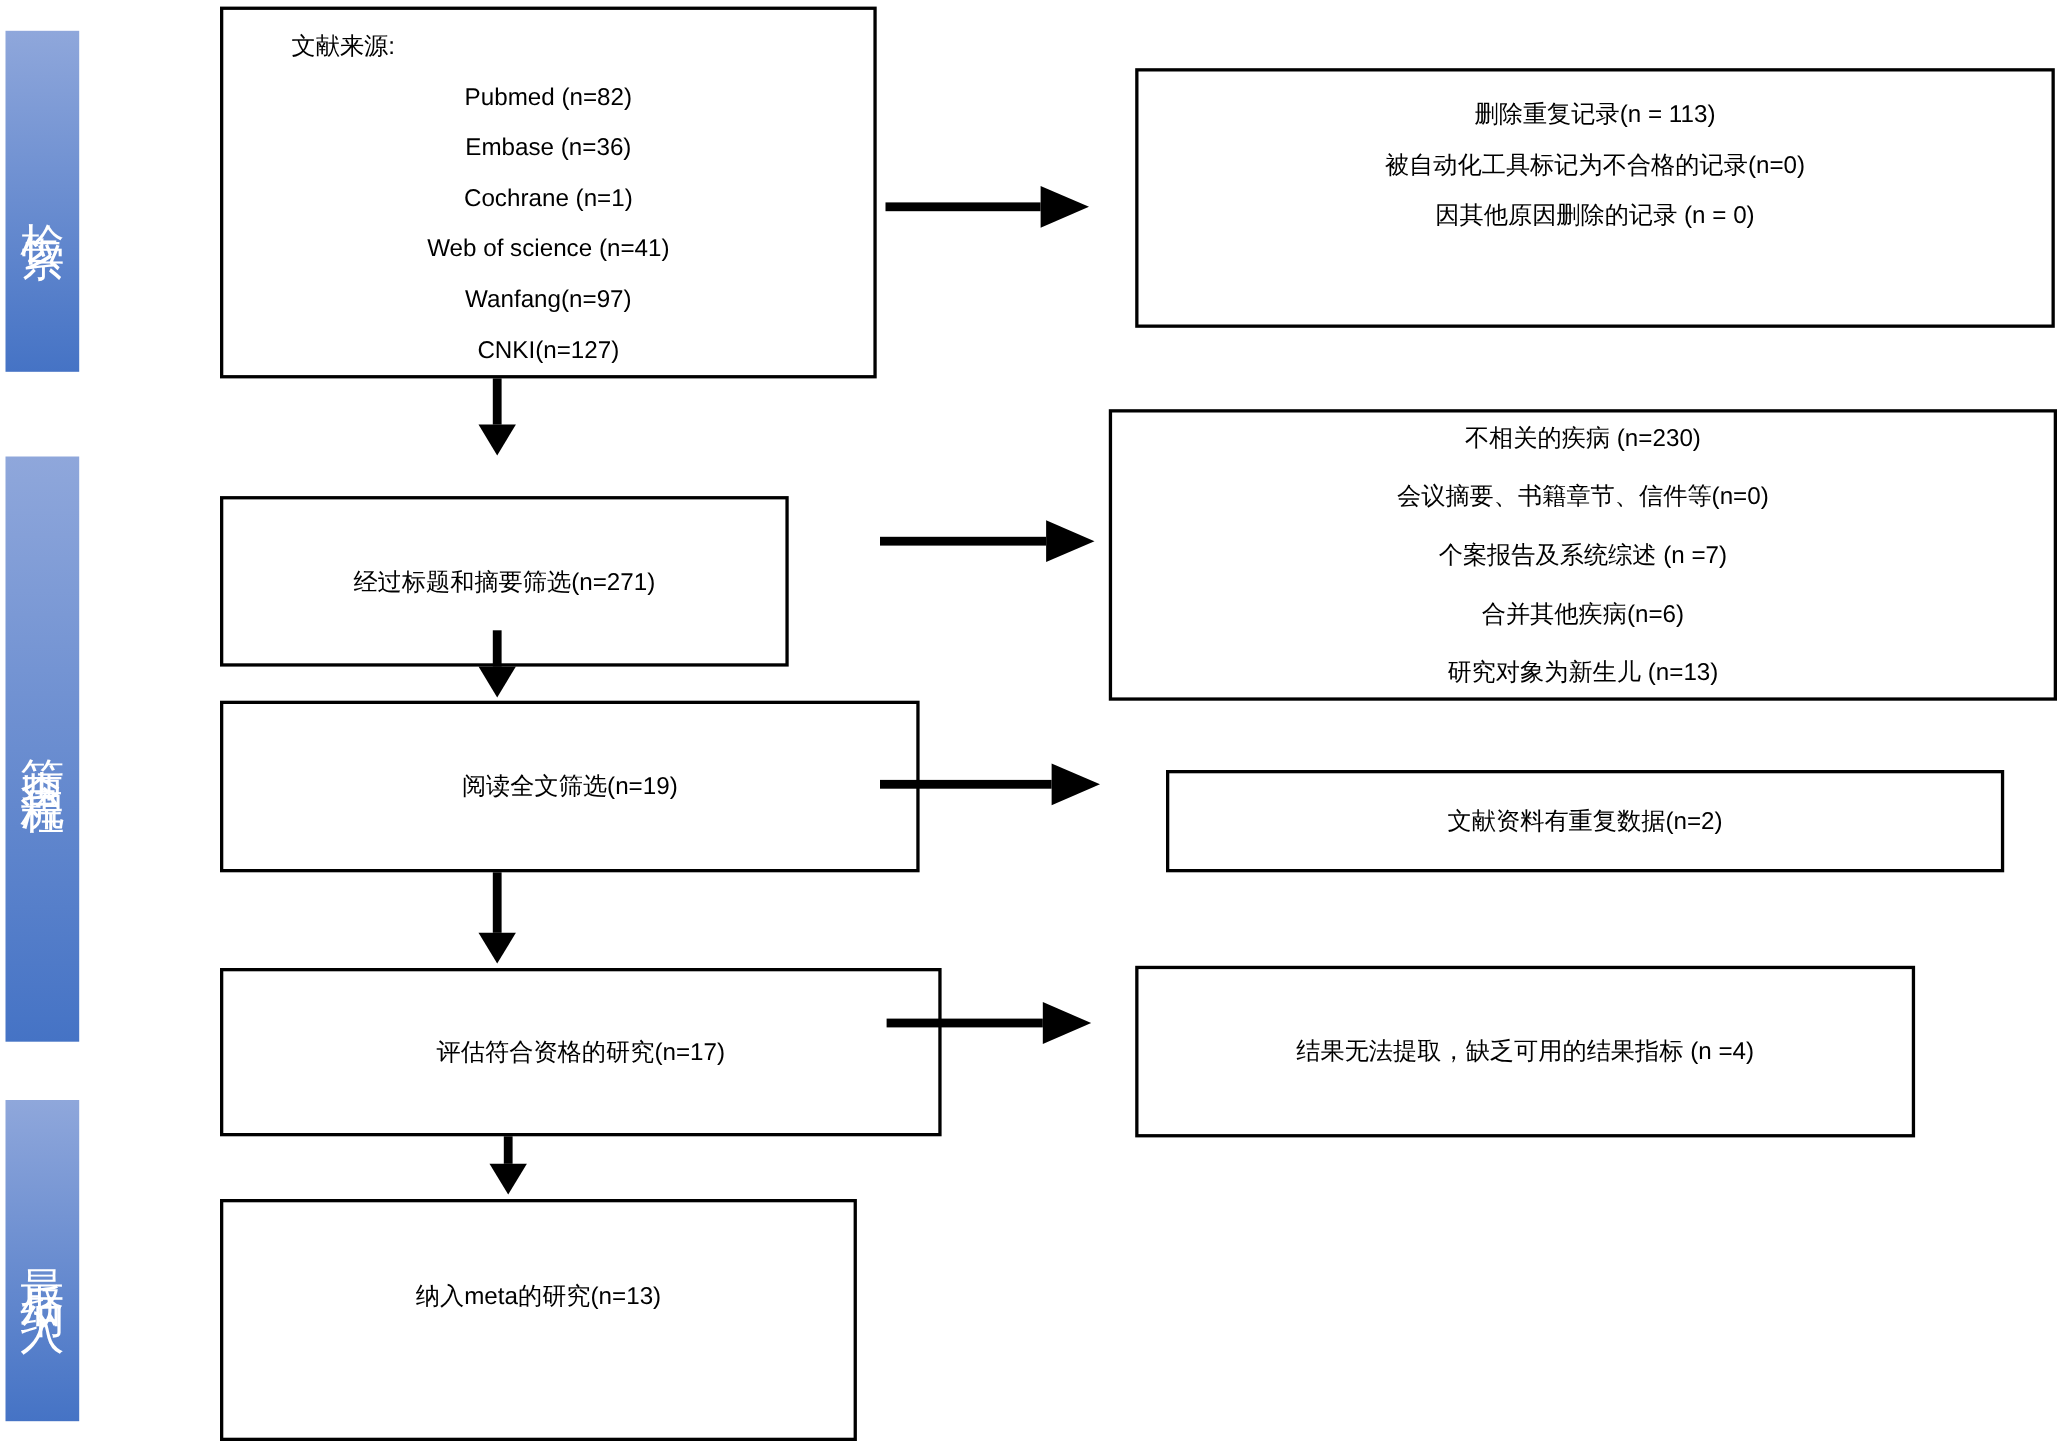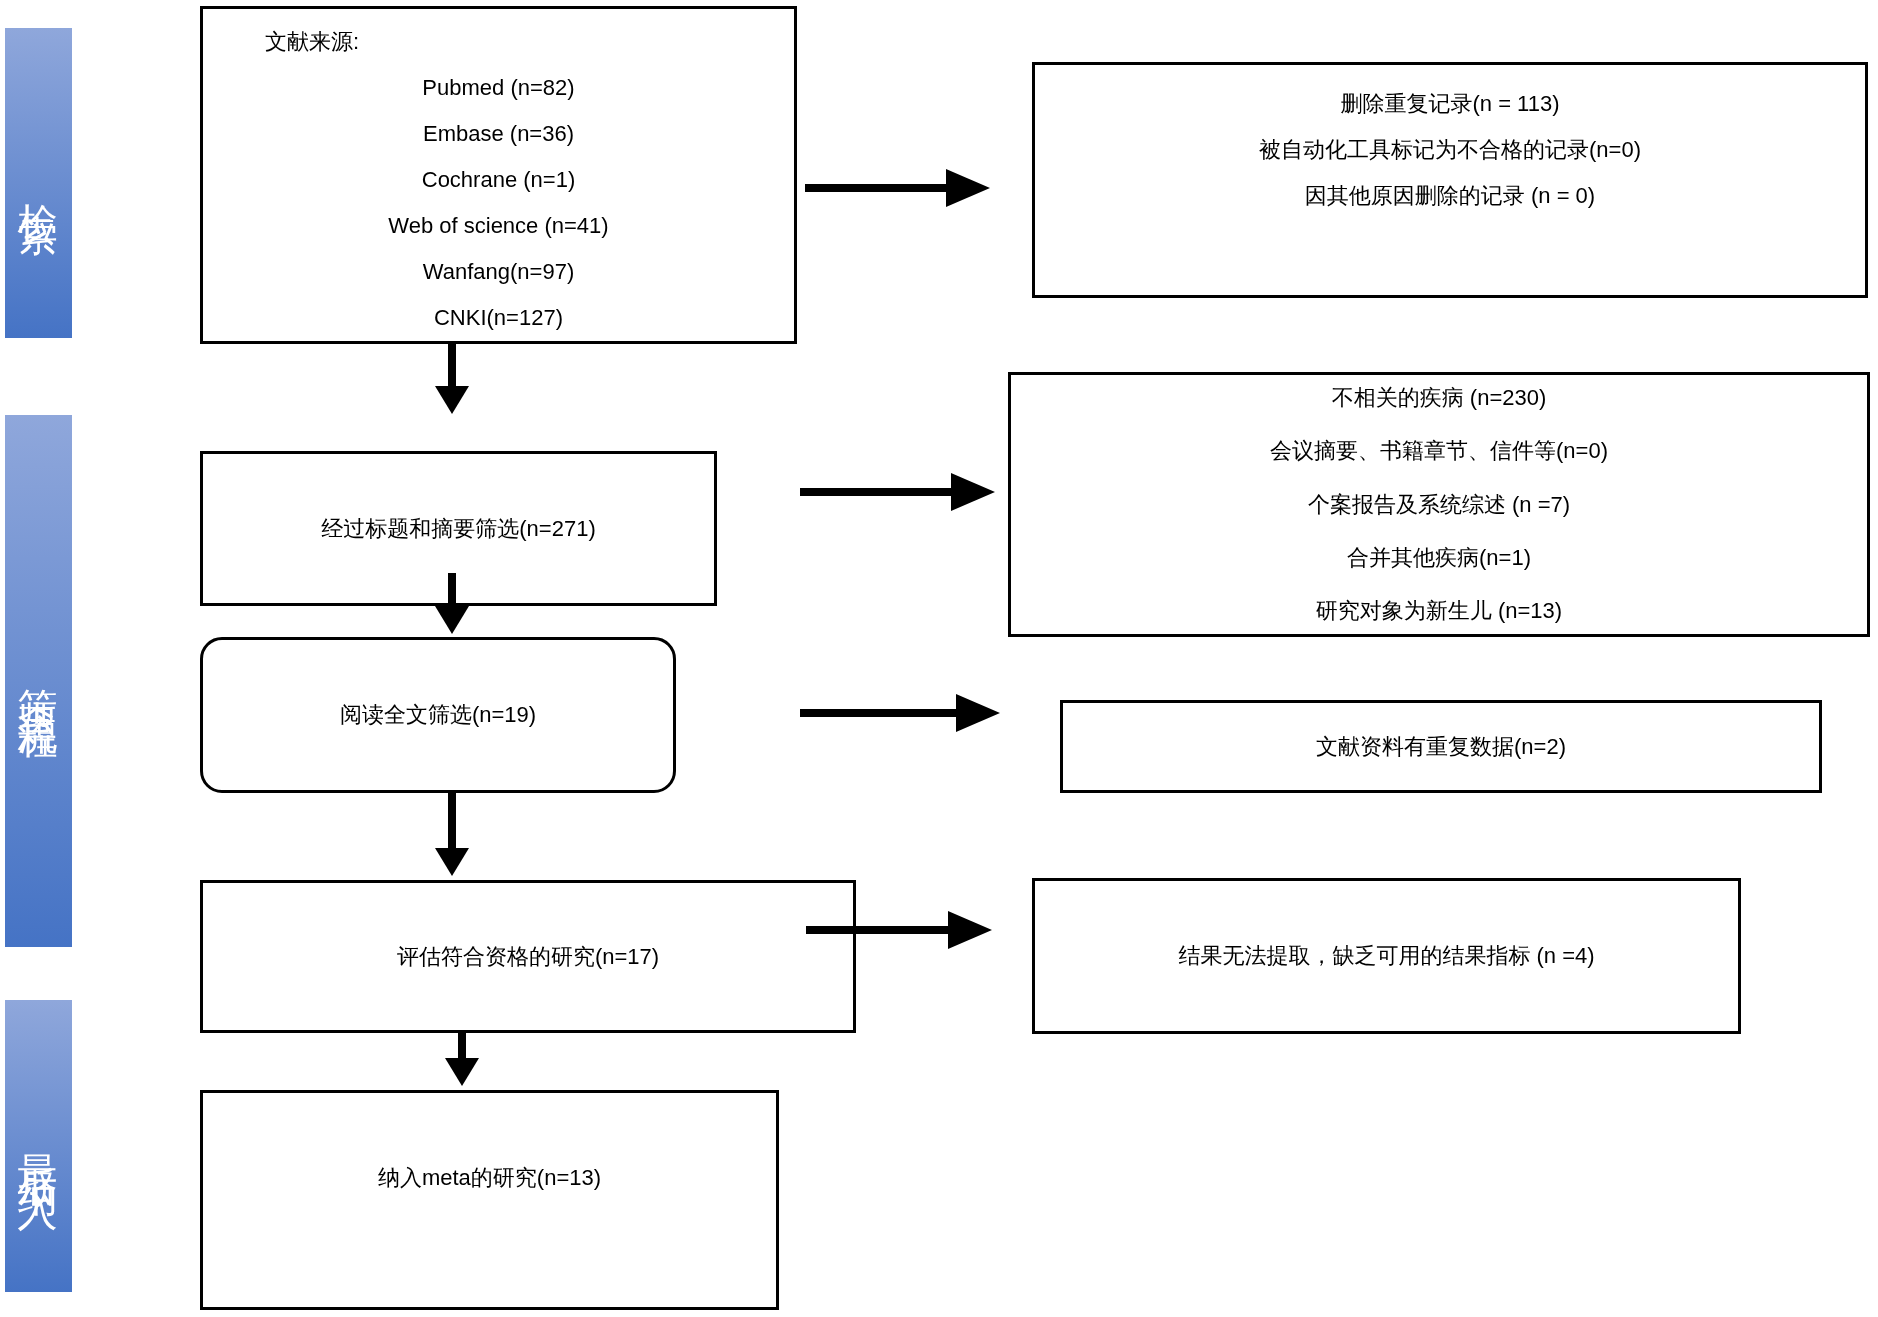--- a/index.html
+++ b/index.html
@@ -56,21 +56,21 @@
     <div class="bline">Cochrane (n=1)</div>
     <div class="bline">Web of science (n=41)</div>
     <div class="bline">Wanfang(n=97)</div>
     <div class="bline">CNKI(n=127)</div>
   </div>
 
   <div class="box" style="left:200px;top:418px;width:517px;height:155px;margin-top:33px;">
     <div class="bline">经过标题和摘要筛选(n=271)</div>
   </div>
 
-  <div class="box" style="left:200px;top:637px;width:476px;height:156px;border-radius:22px;">
+  <div class="box" style="left:200px;top:637px;width:636px;height:156px;">
     <div class="bline">阅读全文筛选(n=19)</div>
   </div>
 
   <div class="box" style="left:200px;top:880px;width:656px;height:153px;">
     <div class="bline">评估符合资格的研究(n=17)</div>
   </div>
 
   <div class="box" style="left:200px;top:1090px;width:579px;height:220px;padding-bottom:44px;">
     <div class="bline">纳入meta的研究(n=13)</div>
   </div>
@@ -78,21 +78,21 @@
   <div class="box" style="left:1032px;top:62px;width:836px;height:236px;padding-bottom:61px;">
     <div class="bline">删除重复记录(n = 113)</div>
     <div class="bline">被自动化工具标记为不合格的记录(n=0)</div>
     <div class="bline">因其他原因删除的记录 (n = 0)</div>
   </div>
 
   <div class="box" style="left:1008px;top:372px;width:862px;height:265px;justify-content:space-between;">
     <div class="bline">不相关的疾病 (n=230)</div>
     <div class="bline">会议摘要、书籍章节、信件等(n=0)</div>
     <div class="bline">个案报告及系统综述 (n =7)</div>
-    <div class="bline">合并其他疾病(n=1)</div>
+    <div class="bline">合并其他疾病(n=6)</div>
     <div class="bline">研究对象为新生儿 (n=13)</div>
   </div>
 
   <div class="box" style="left:1032px;top:700px;width:762px;height:93px;margin-left:28px;">
     <div class="bline">文献资料有重复数据(n=2)</div>
   </div>
 
   <div class="box" style="left:1032px;top:878px;width:709px;height:156px;">
     <div class="bline">结果无法提取，缺乏可用的结果指标 (n =4)</div>
   </div>

